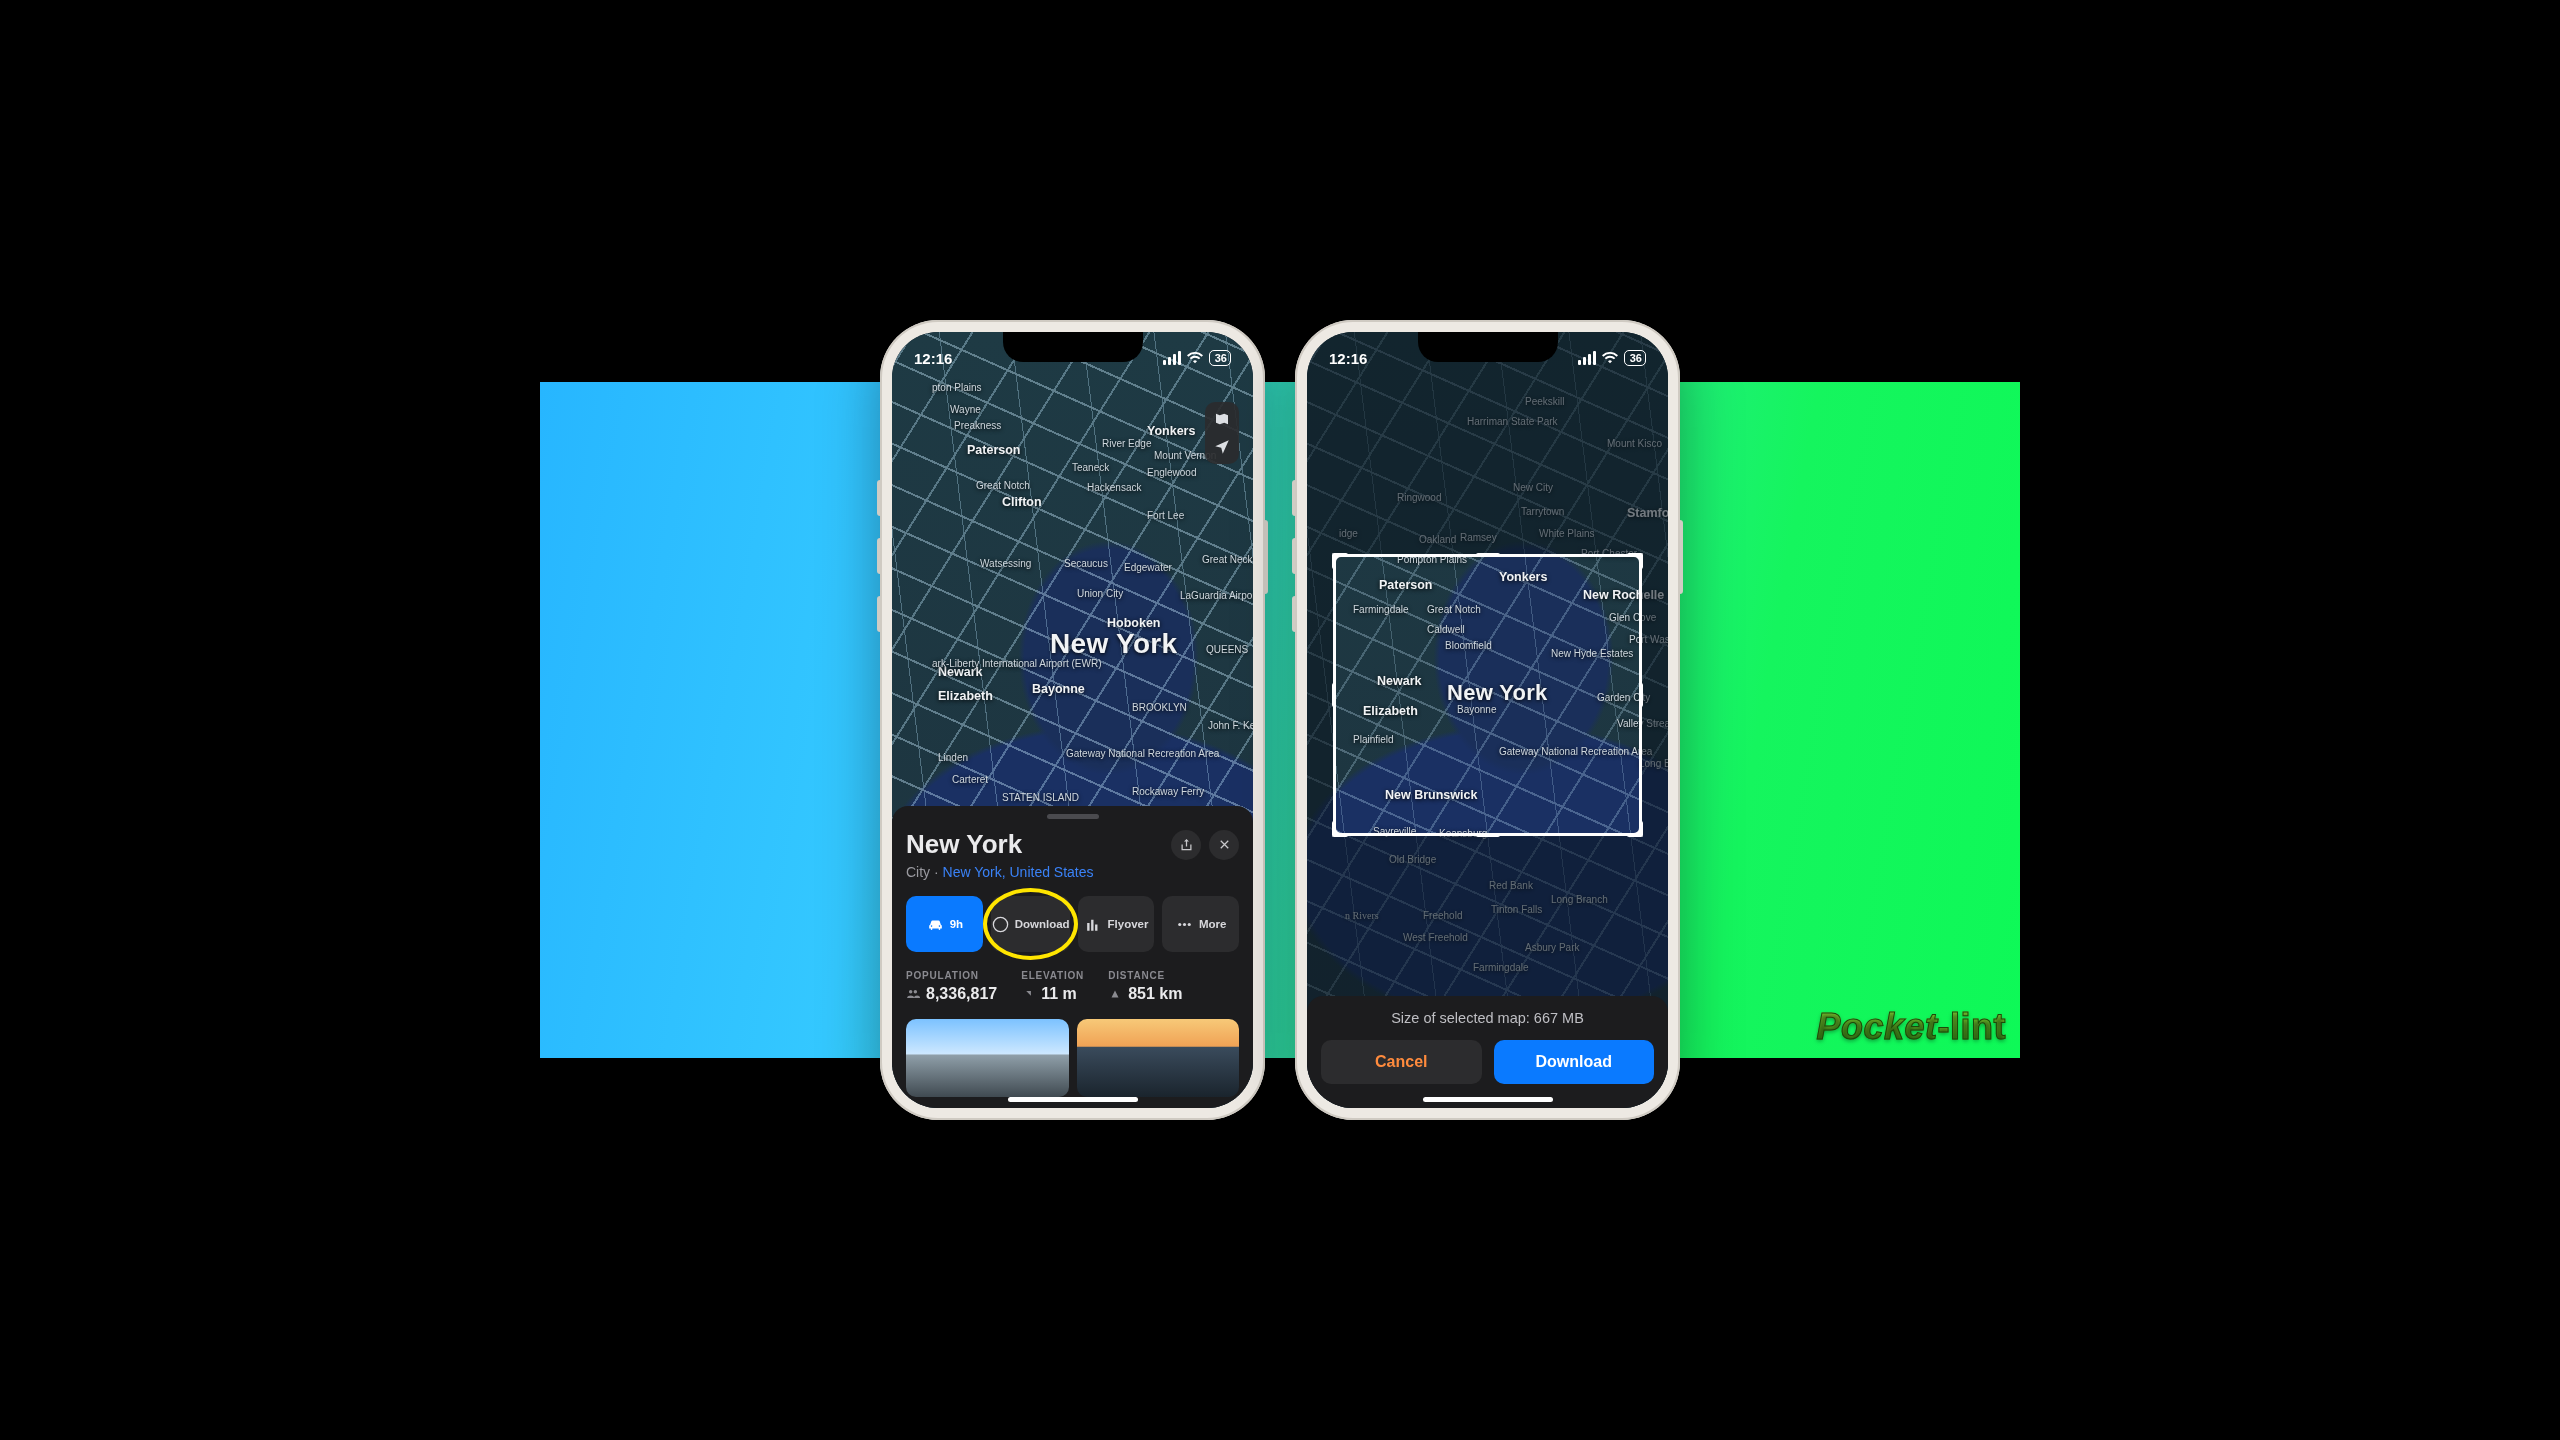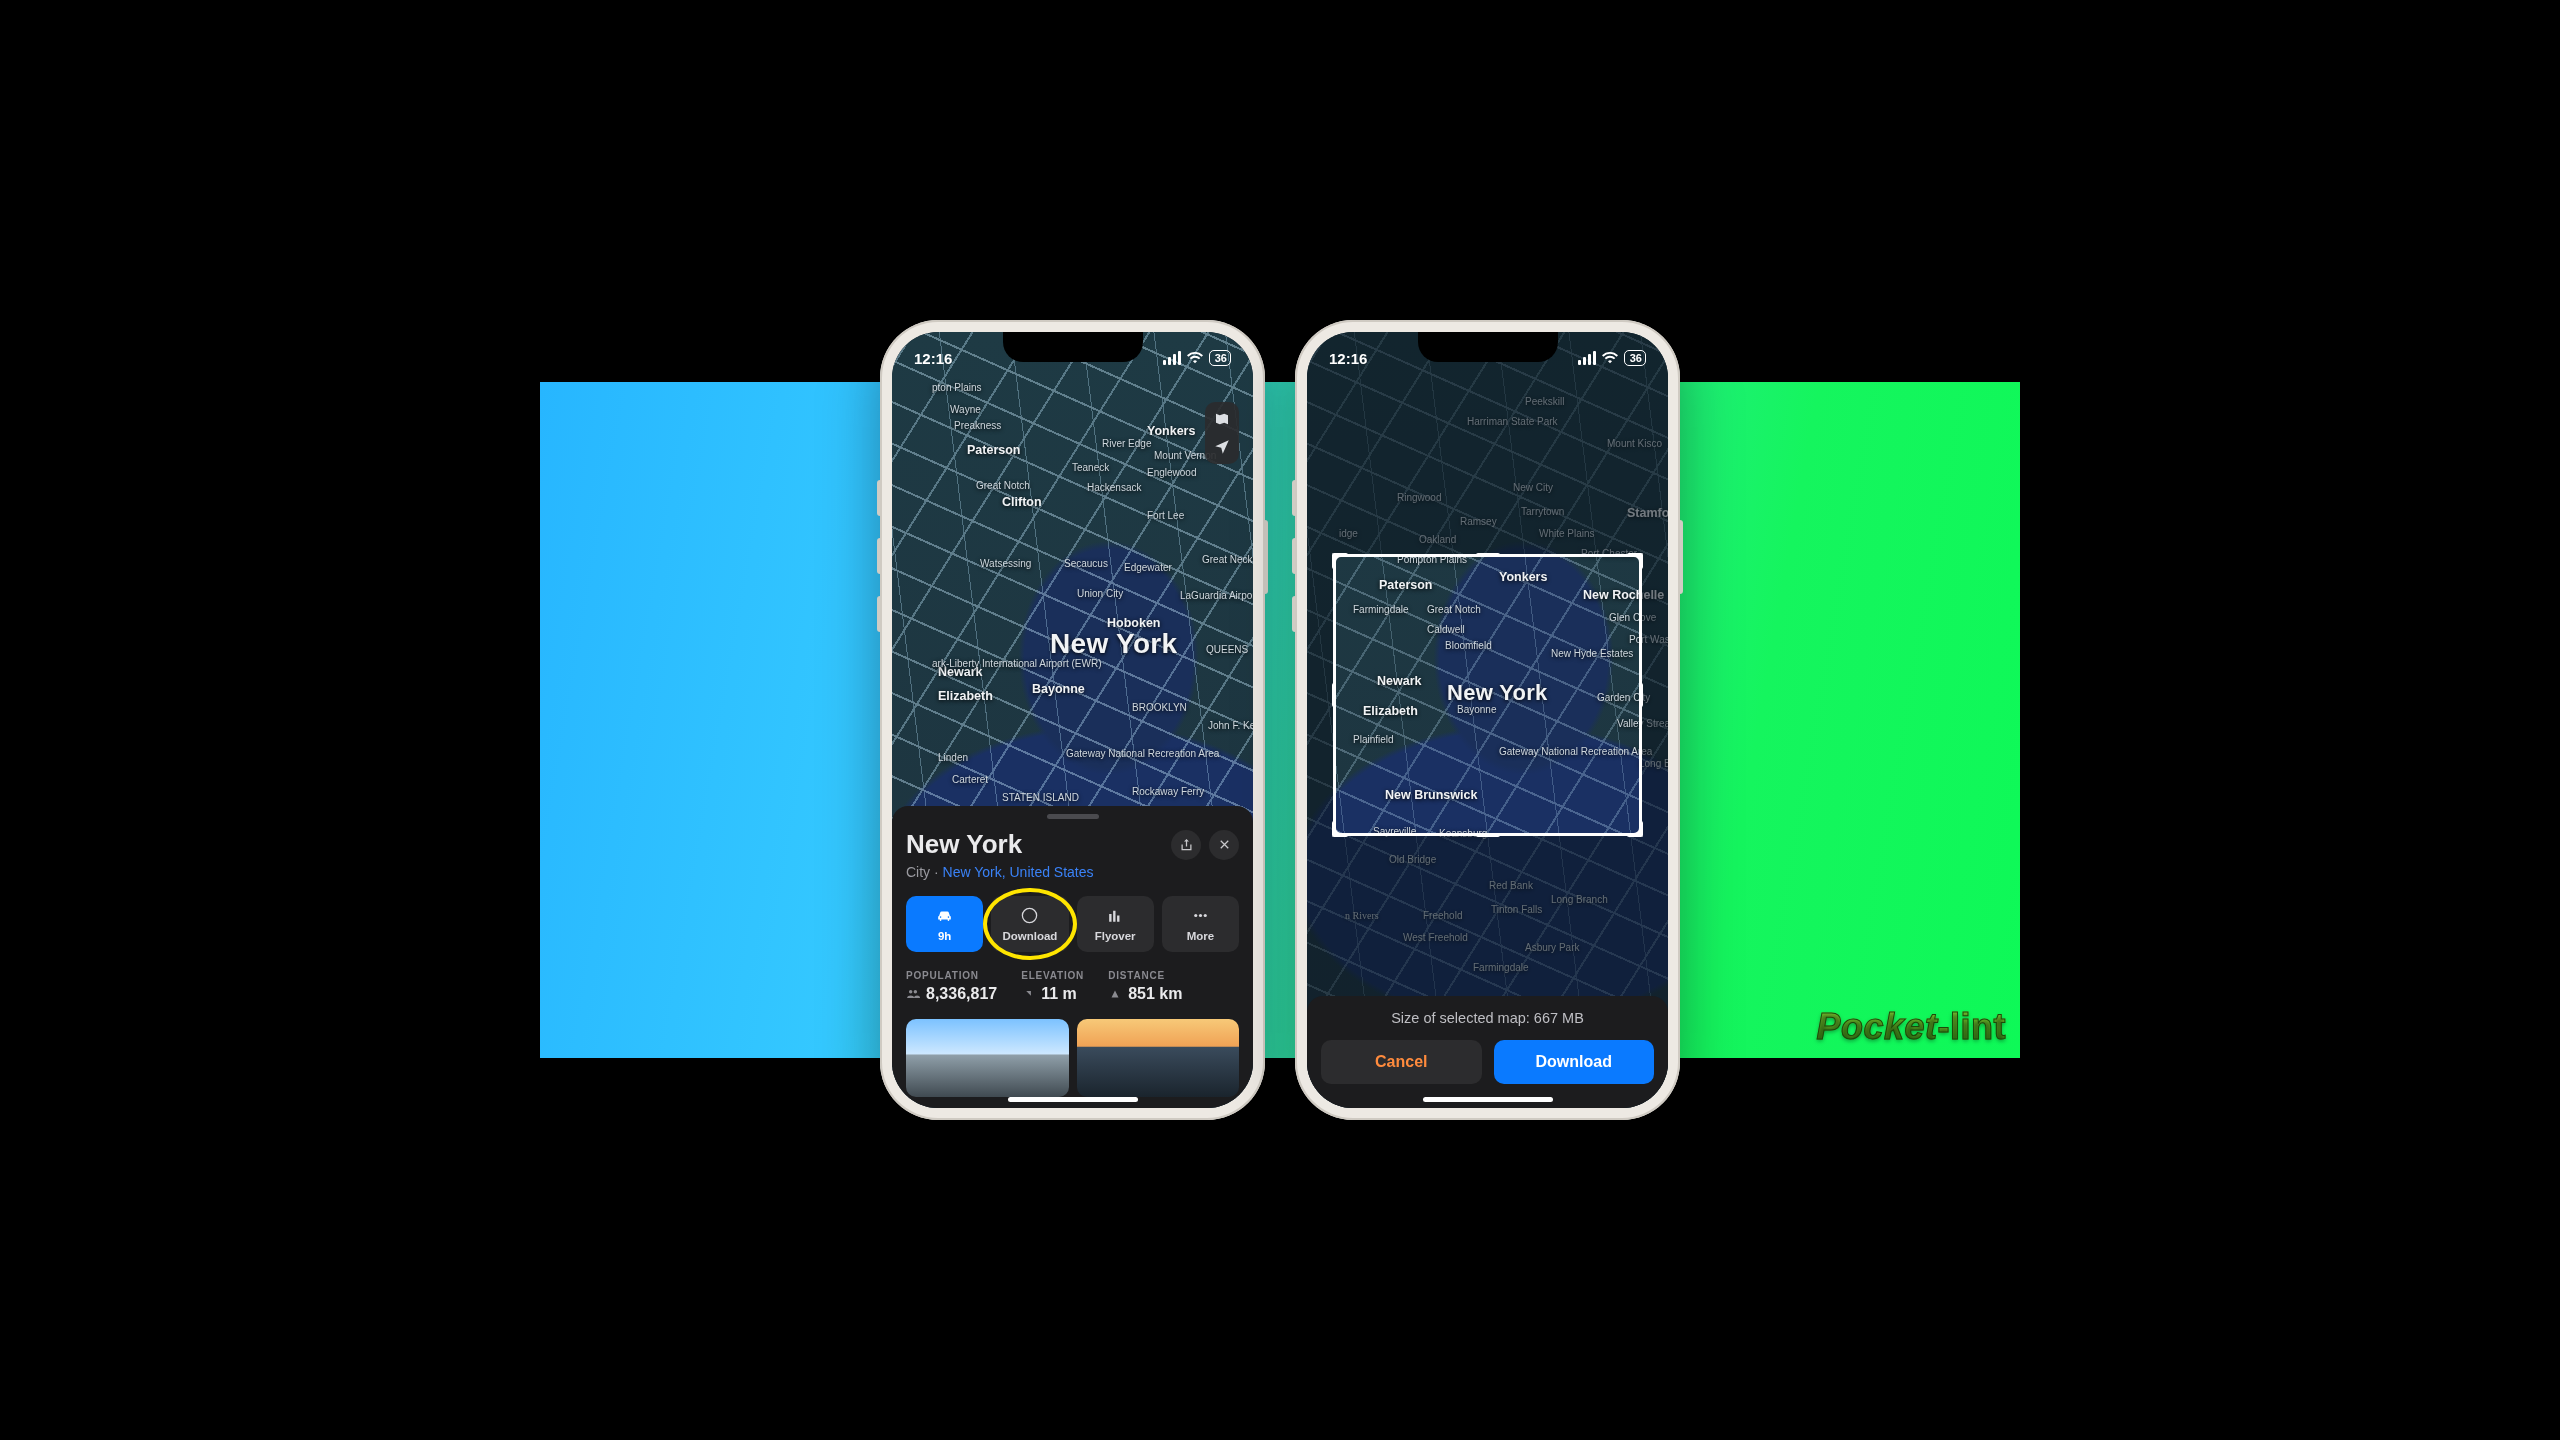--- a/index.html
+++ b/index.html
@@ -127,21 +127,21 @@
   .icon-btn {
     width:30px;height:30px;border-radius:15px;background:#2c2c2e;
     display:flex;align-items:center;justify-content:center;
   }
   .icon-btn svg{width:15px;height:15px;fill:#c9c9cc}
   .subtitle{margin-top:4px;font-size:14px}
   .subtitle .muted{color:#9a9aa0}
   .subtitle .link{color:#3a82f7}
   .chips{display:flex;gap:8px;margin-top:16px}
   .chip{
-    flex:1;display:flex;flex-direction:column;align-items:center;justify-content:center;
+    flex:1;display:flex;flex-direction:row;align-items:center;justify-content:center;
     gap:5px;height:56px;border-radius:10px;background:#2c2c2e;
     font-size:11.5px;color:#d8d8dc;font-weight:600;
     position:relative;
   }
   .chip svg{width:19px;height:19px;fill:#d8d8dc}
   .chip.primary{background:#0a7aff}
   .chip.primary, .chip.primary svg{color:#fff;fill:#fff}
   .ring-wrap { 
     position:absolute; inset:-8px; border:4px solid #ffe500; border-radius:50%;
     pointer-events:none;
@@ -399,21 +399,21 @@
               <span class="city-label town" style="left: 70px; top: 342px;">Newark</span>
               <span class="city-label town" style="left: 56px; top: 372px;">Elizabeth</span>
               <span class="city-label town" style="left: 72px; top: 246px;">Paterson</span>
               <span class="city-label town" style="left: 192px; top: 238px;">Yonkers</span>
               <span class="city-label town" style="left: 320px; top: 174px;">Stamford</span>
               <span class="city-label town" style="left: 276px; top: 256px;">New Rochelle</span>
               <span class="city-label tiny" style="left: 150px; top: 372px;">Bayonne</span>
               <span class="city-label tiny" style="left: 90px; top: 160px;">Ringwood</span>
               <span class="city-label tiny" style="left: 206px; top: 150px;">New City</span>
               <span class="city-label tiny" style="left: 214px; top: 174px;">Tarrytown</span>
-              <span class="city-label tiny" style="left: 106px; top: 184px; padding-left: 47px;">Ramsey</span>
+              <span class="city-label tiny" style="left: 106px; top: 200px; padding-left: 47px;">Ramsey</span>
               <span class="city-label tiny" style="left: 112px; top: 202px;">Oakland</span>
               <span class="city-label tiny" style="left: 232px; top: 196px;">White Plains</span>
               <span class="city-label tiny" style="left: 274px; top: 216px;">Port Chester</span>
               <span class="city-label tiny" style="left: 160px; top: 84px;">Harriman State Park</span>
               <span class="city-label tiny" style="left: 218px; top: 64px;">Peekskill</span>
               <span class="city-label tiny" style="left: 300px; top: 106px;">Mount Kisco</span>
               <span class="city-label tiny" style="left: 90px; top: 222px;">Pompton Plains</span>
               <span class="city-label tiny" style="left: 46px; top: 272px;">Farmingdale</span>
               <span class="city-label tiny" style="left: 120px; top: 272px;">Great Notch</span>
               <span class="city-label tiny" style="left: 120px; top: 292px;">Caldwell</span>

